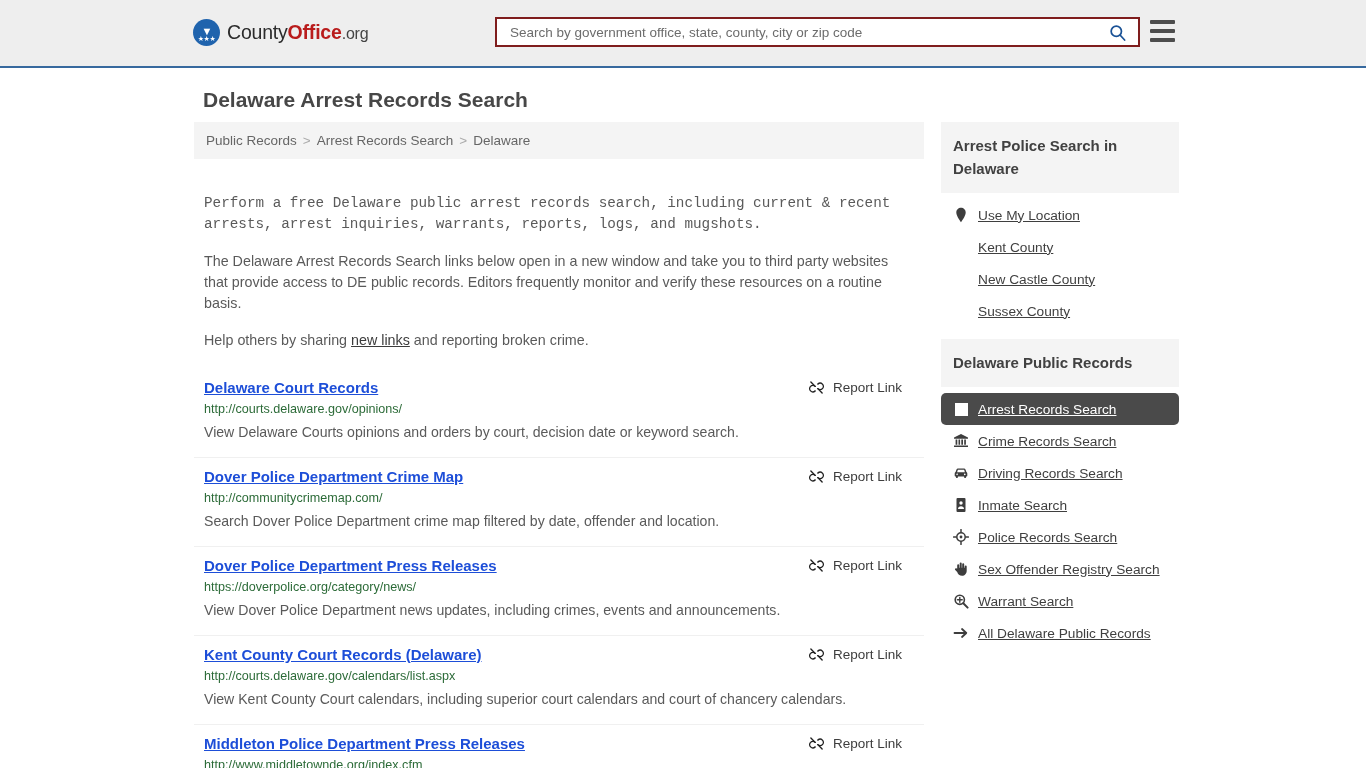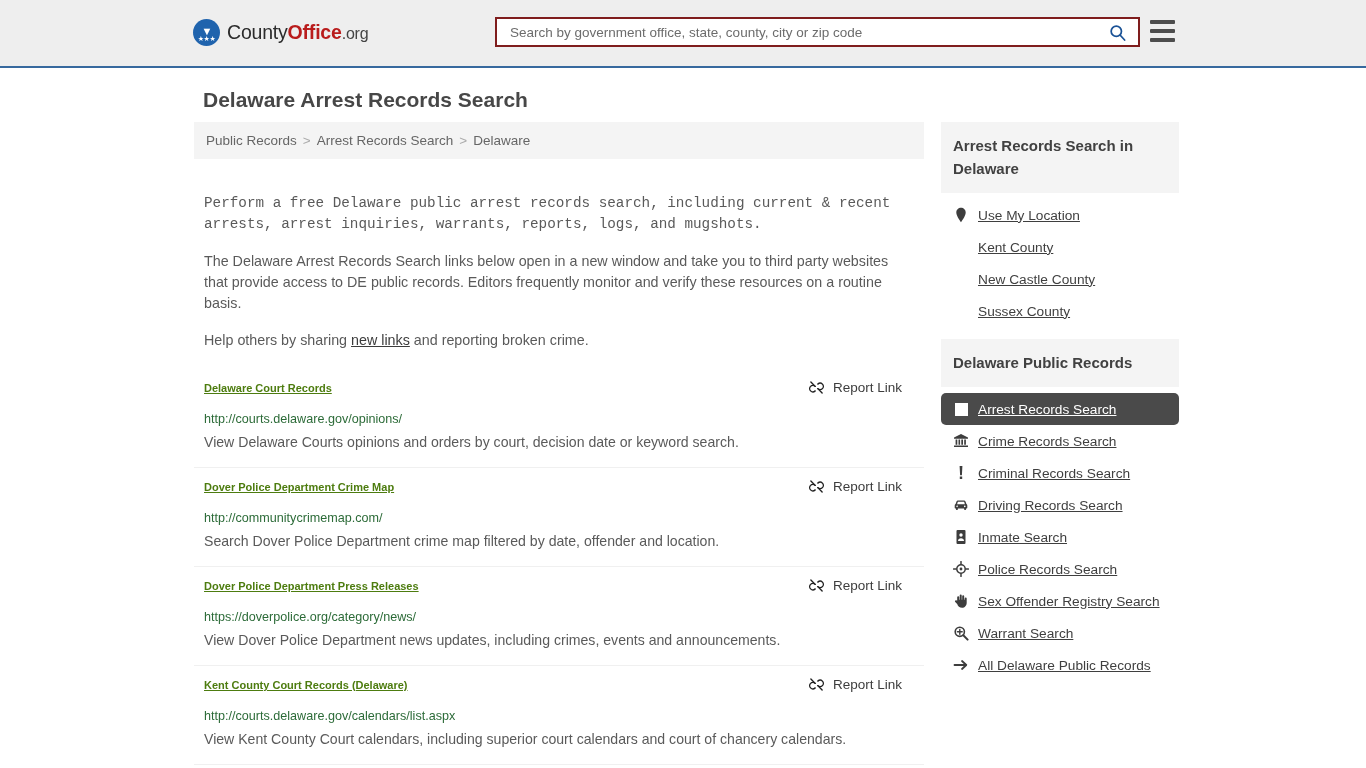--- a/index.html
+++ b/index.html
@@ -156,43 +156,43 @@
     padding: 9px 10px 13px 10px;
     border-bottom: 1px solid #f0f0f0;
   }
   .result:first-child { border-top: none; }
   .result-head {
     display: flex;
     align-items: flex-start;
     justify-content: space-between;
   }
   .result-title {
-    font-size: 11px;
+    font-size: 15px;
     font-weight: bold;
-    color: #4d7c0f;
+    color: #1d4ed8;
     text-decoration: underline;
     line-height: 20px;
     cursor: pointer;
   }
   .report-link {
     display: flex;
     align-items: center;
     gap: 9px;
     font-size: 13.5px;
     color: #3d3d3d;
     white-space: nowrap;
     margin-top: 2px;
     margin-right: 12px;
     cursor: pointer;
     text-decoration: none;
   }
   .result-url {
     font-size: 12.6px;
     color: #2c6b38;
-    margin-top: 13px;
+    margin-top: 3px;
     line-height: 16px;
     text-decoration: none;
     display: block;
   }
   .result-desc {
     font-size: 14.1px;
     color: #5a5a5a;
     line-height: 24px;
     margin-top: 3px;
   }
@@ -359,21 +359,21 @@
             </div>
             <a class="result-url" href="#">http://www.middletownde.org/index.cfm</a>
           </div>
         </div>
 
     </div>
 
     <div class="side-col">
 
       <div class="panel">
-        <div class="panel-head">Arrest Records Search in Delaware</div>
+        <div class="panel-head">Arrest Police Search in Delaware</div>
         <div class="panel-body" id="side-list-1">
             <a class="side-item" href="#">
               <span class="side-ico">
                 <svg width="16" height="16" viewBox="0 0 16 16">
                   <path d="M8 0.8c-2.6 0-4.7 2.1-4.7 4.7C3.3 9.2 8 15.2 8 15.2s4.7-6 4.7-9.7C12.7 2.9 10.6.8 8 .8z" fill="currentColor"></path>
                 </svg>
               </span>
               <span class="lbl">Use My Location</span>
             </a>
             <a class="side-item" href="#">
@@ -404,28 +404,20 @@
               <span class="side-ico">
                 <svg width="16" height="16" viewBox="0 0 16 16">
                   <path d="M8 1L1 4.6v1.1h14V4.6L8 1zM2.6 6.6v5.2h1.7V6.6H2.6zm2.9 0v5.2h1.6V6.6H5.5zm2.8 0v5.2H10V6.6H8.3zm2.9 0v5.2h1.7V6.6h-1.7zM1 12.6v1.5h14v-1.5H1z" fill="currentColor"></path>
                 </svg>
               </span>
               <span class="lbl">Crime Records Search</span>
             </a>
             <a class="side-item" href="#">
               <span class="side-ico">
                 <svg width="16" height="16" viewBox="0 0 16 16">
-                  <path d="M6.6 1h2.8l-.5 9.2H7.1L6.6 1zm.2 10.5h2.4V14H6.8v-2.5z" fill="currentColor"></path>
-                </svg>
-              </span>
-              <span class="lbl">Criminal Records Search</span>
-            </a>
-            <a class="side-item" href="#">
-              <span class="side-ico">
-                <svg width="16" height="16" viewBox="0 0 16 16">
                   <path d="M13.4 7.1l-.9-2.6c-.2-.6-.8-1-1.4-1H4.9c-.6 0-1.2.4-1.4 1l-.9 2.6c-.5.2-.9.7-.9 1.3v2.3c0 .4.3.7.7.7h.5v.9c0 .4.3.7.7.7h.6c.4 0 .7-.3.7-.7v-.9h6.2v.9c0 .4.3.7.7.7h.6c.4 0 .7-.3.7-.7v-.9h.5c.4 0 .7-.3.7-.7V8.4c0-.6-.4-1.1-.9-1.3zM4.9 4.8h6.2l.8 2.4H4.1l.8-2.4zM4.2 10.2c-.5 0-.9-.4-.9-.9s.4-.9.9-.9.9.4.9.9-.4.9-.9.9zm7.6 0c-.5 0-.9-.4-.9-.9s.4-.9.9-.9.9.4.9.9-.4.9-.9.9z" fill="currentColor"></path>
                 </svg>
               </span>
               <span class="lbl">Driving Records Search</span>
             </a>
             <a class="side-item" href="#">
               <span class="side-ico">
                 <svg width="16" height="16" viewBox="0 0 16 16">
                   <rect x="3.5" y="1" width="9" height="14" rx="1" fill="currentColor"></rect>
                   <circle cx="8" cy="6" r="1.7" fill="#fff"></circle>

